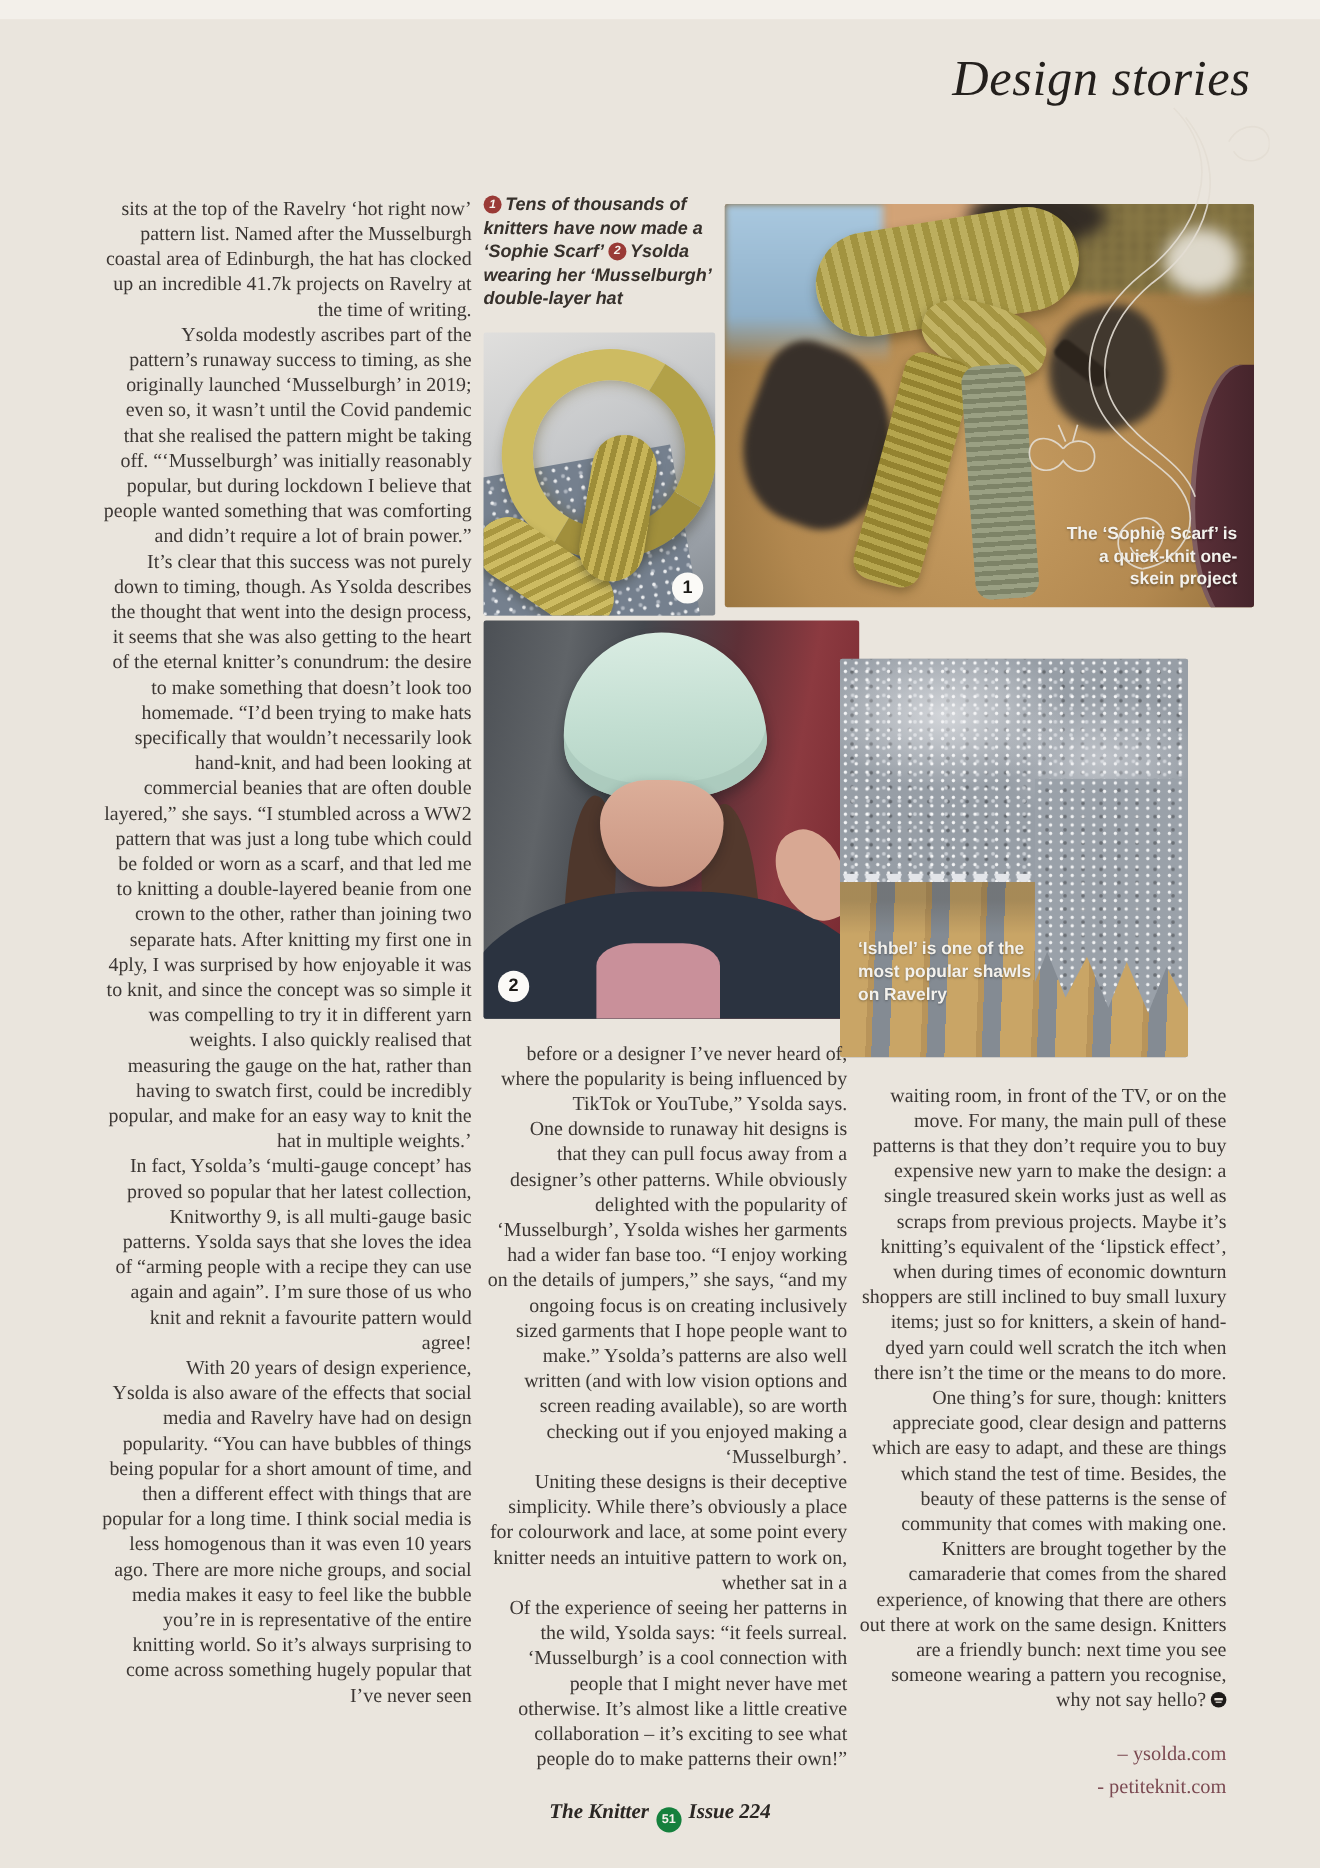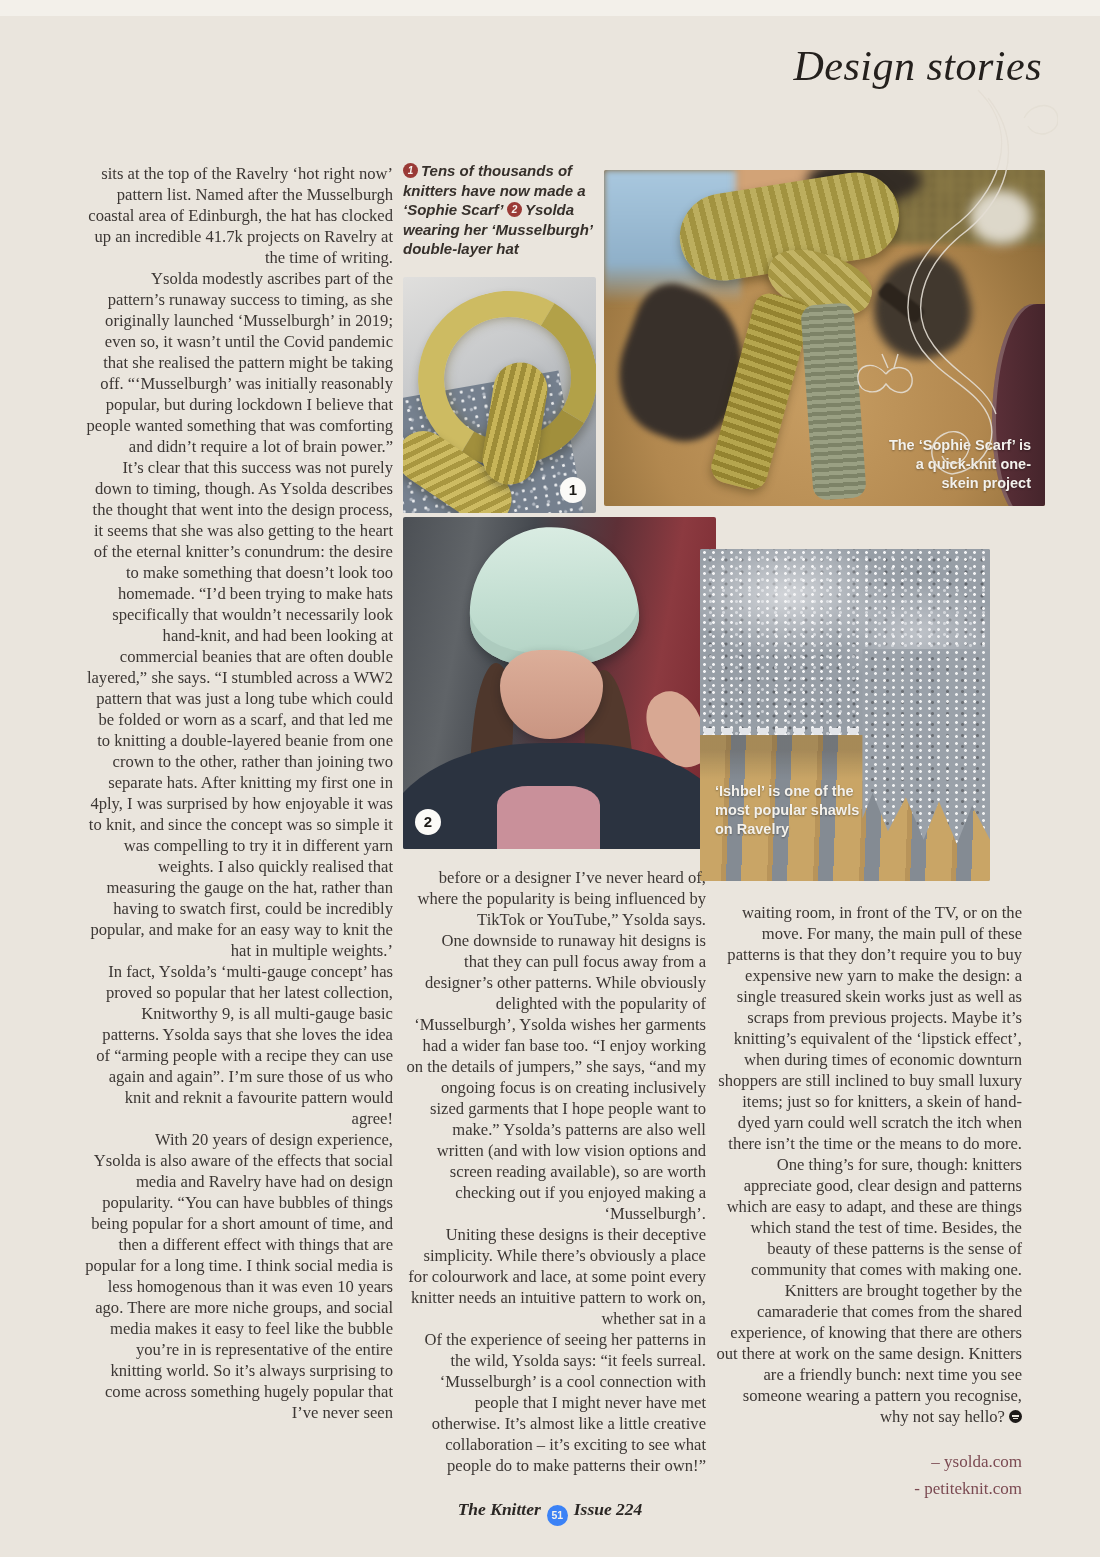--- a/index.html
+++ b/index.html
@@ -147,21 +147,21 @@
     vertical-align:-1px; margin-left:4px; position:relative;
   }
   .endmark::before{content:""; position:absolute; left:3px; top:5px; width:7px; height:1.6px; background:#eae5dd;}
   .endmark::after{content:""; position:absolute; left:4px; top:8px; width:5px; height:1.4px; background:#eae5dd;}
   
   .footer{
     position:absolute; left:0; right:0; top:1499px; text-align:center;
     font-size:17.5px; font-style:italic; font-weight:bold; color:#2b2724;
   }
   .issue-badge{
-    display:inline-block; width:21px; height:21px; border-radius:50%; background:#3b82f6;
+    display:inline-block; width:21px; height:21px; border-radius:50%; background:#15803d;
     color:#f5f2ec; font-size:10.5px; line-height:21px; text-align:center; font-style:normal;
     font-family:"Liberation Sans",sans-serif; vertical-align:-4px; margin:0 6px;
   }
 </style>
 </head>
 <body>
 
 <div class="page">
 
   <div class="header-title">Design stories</div>

